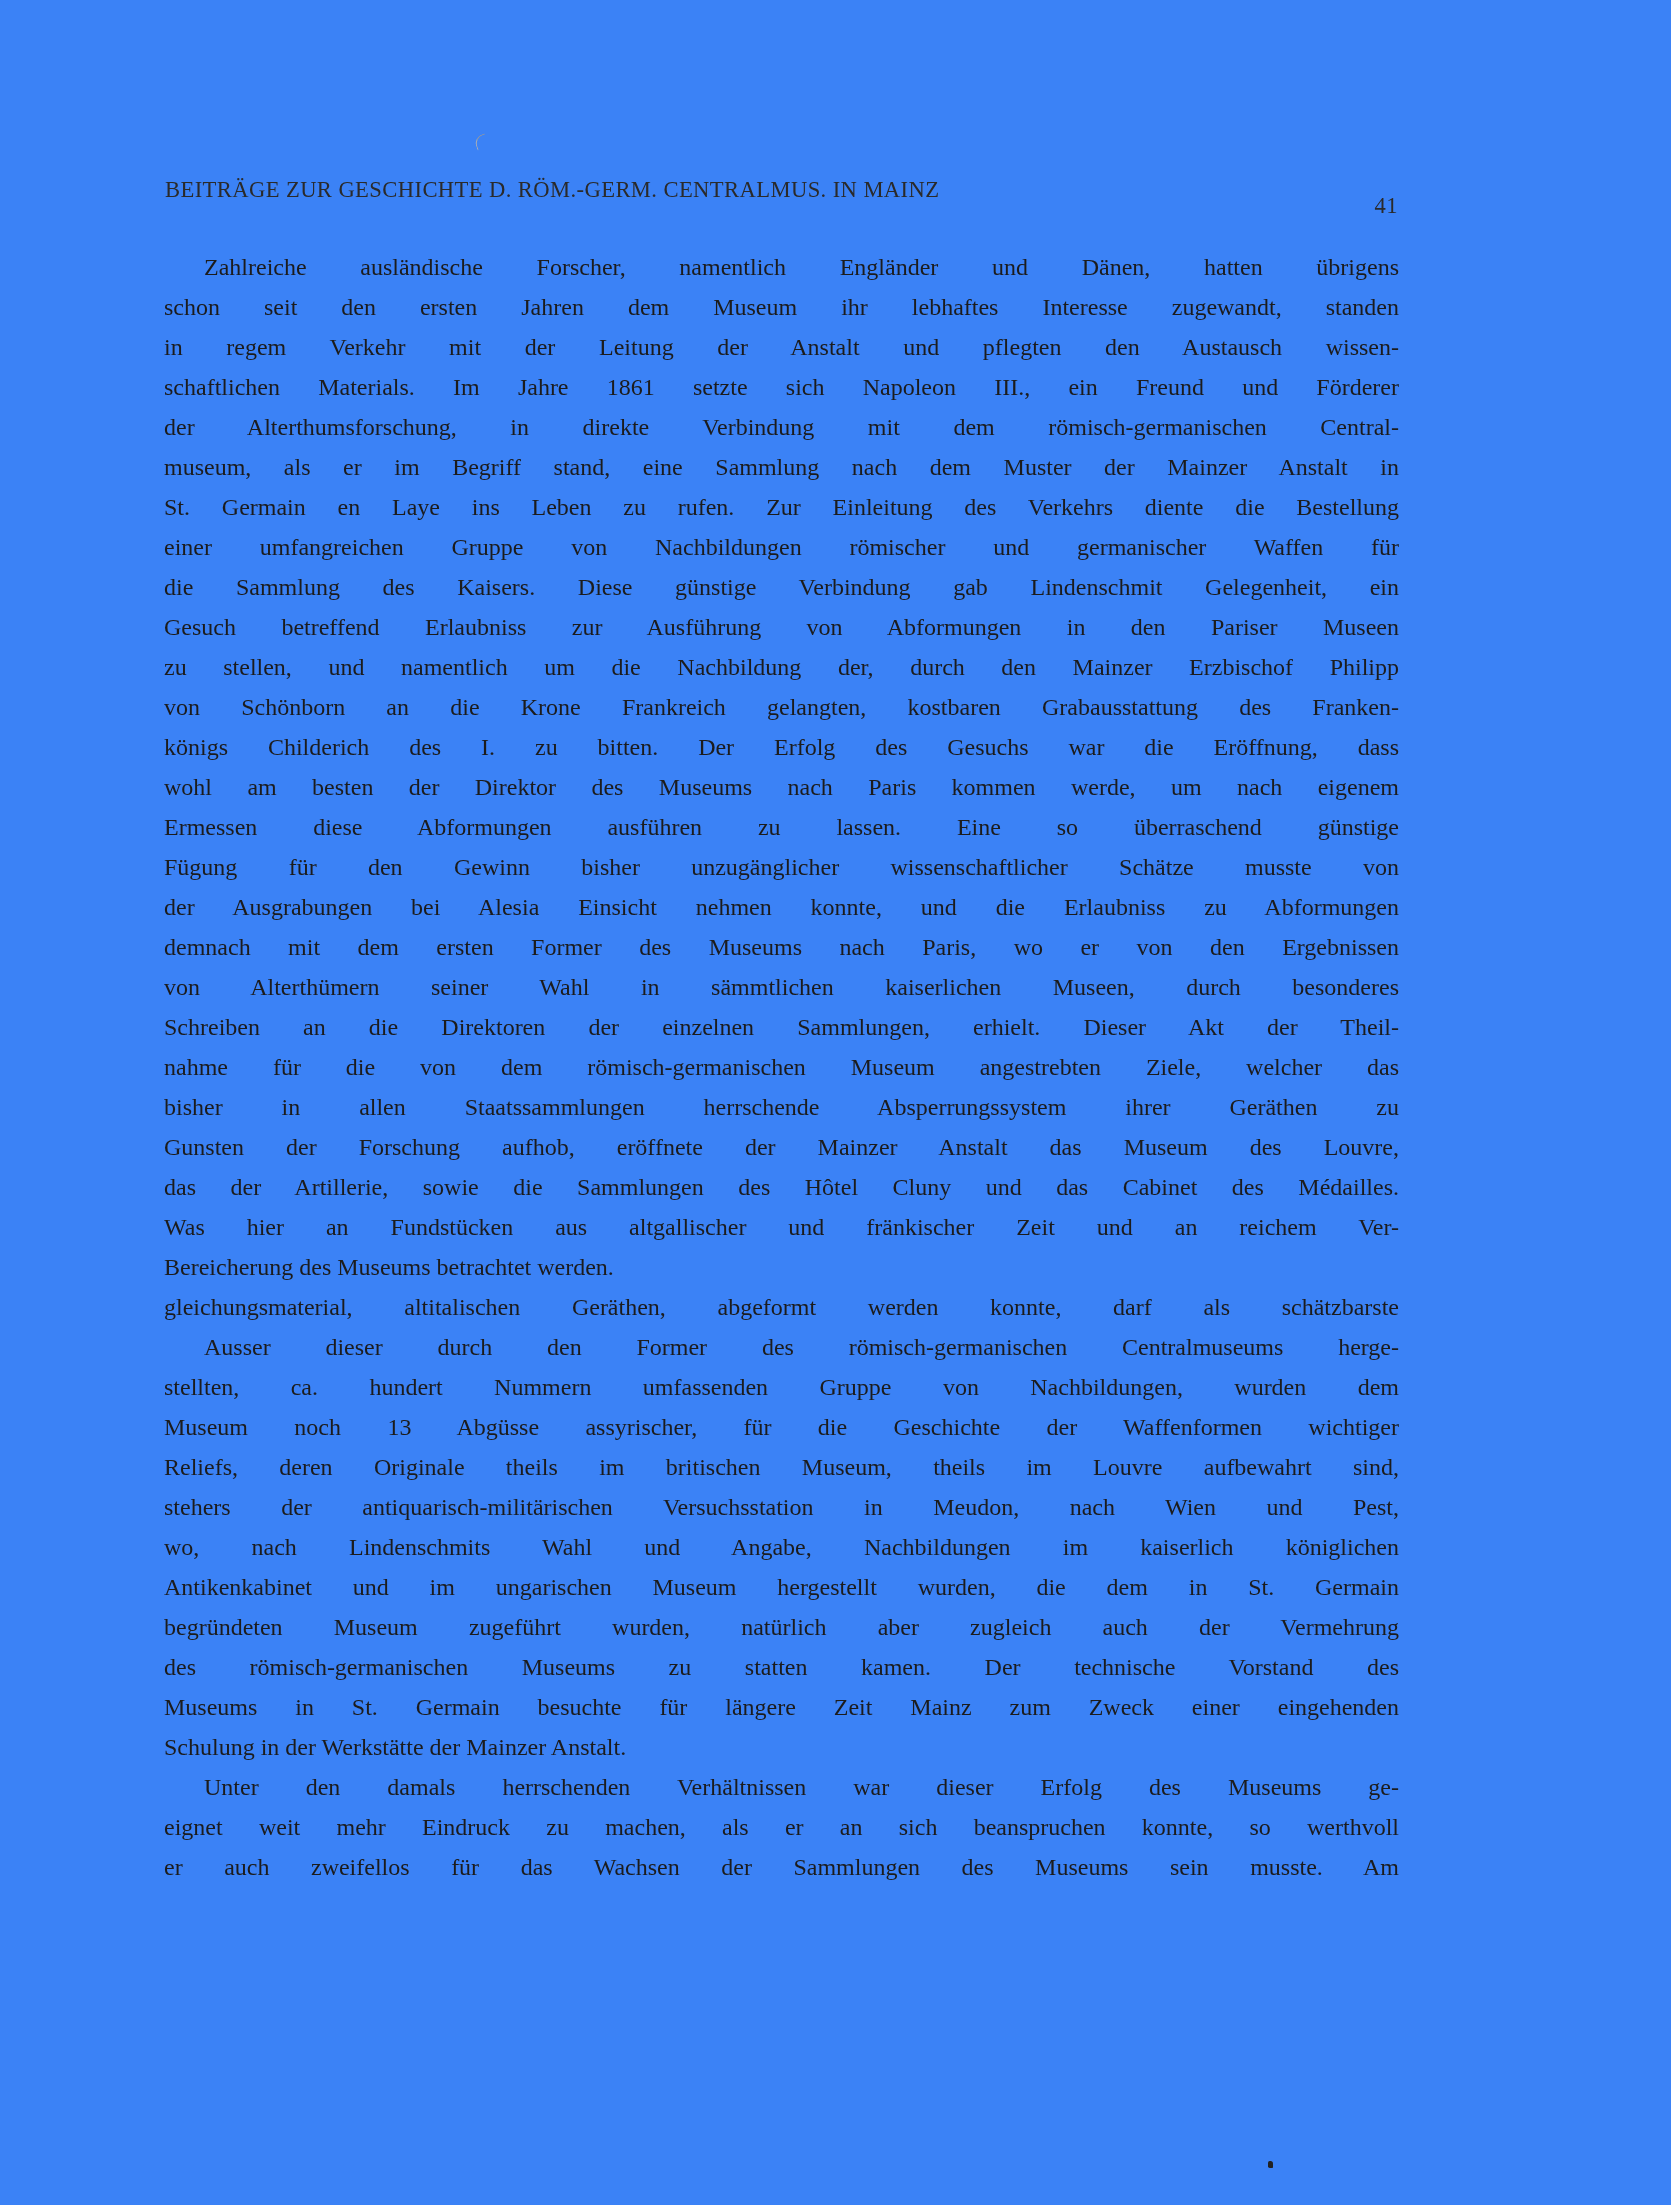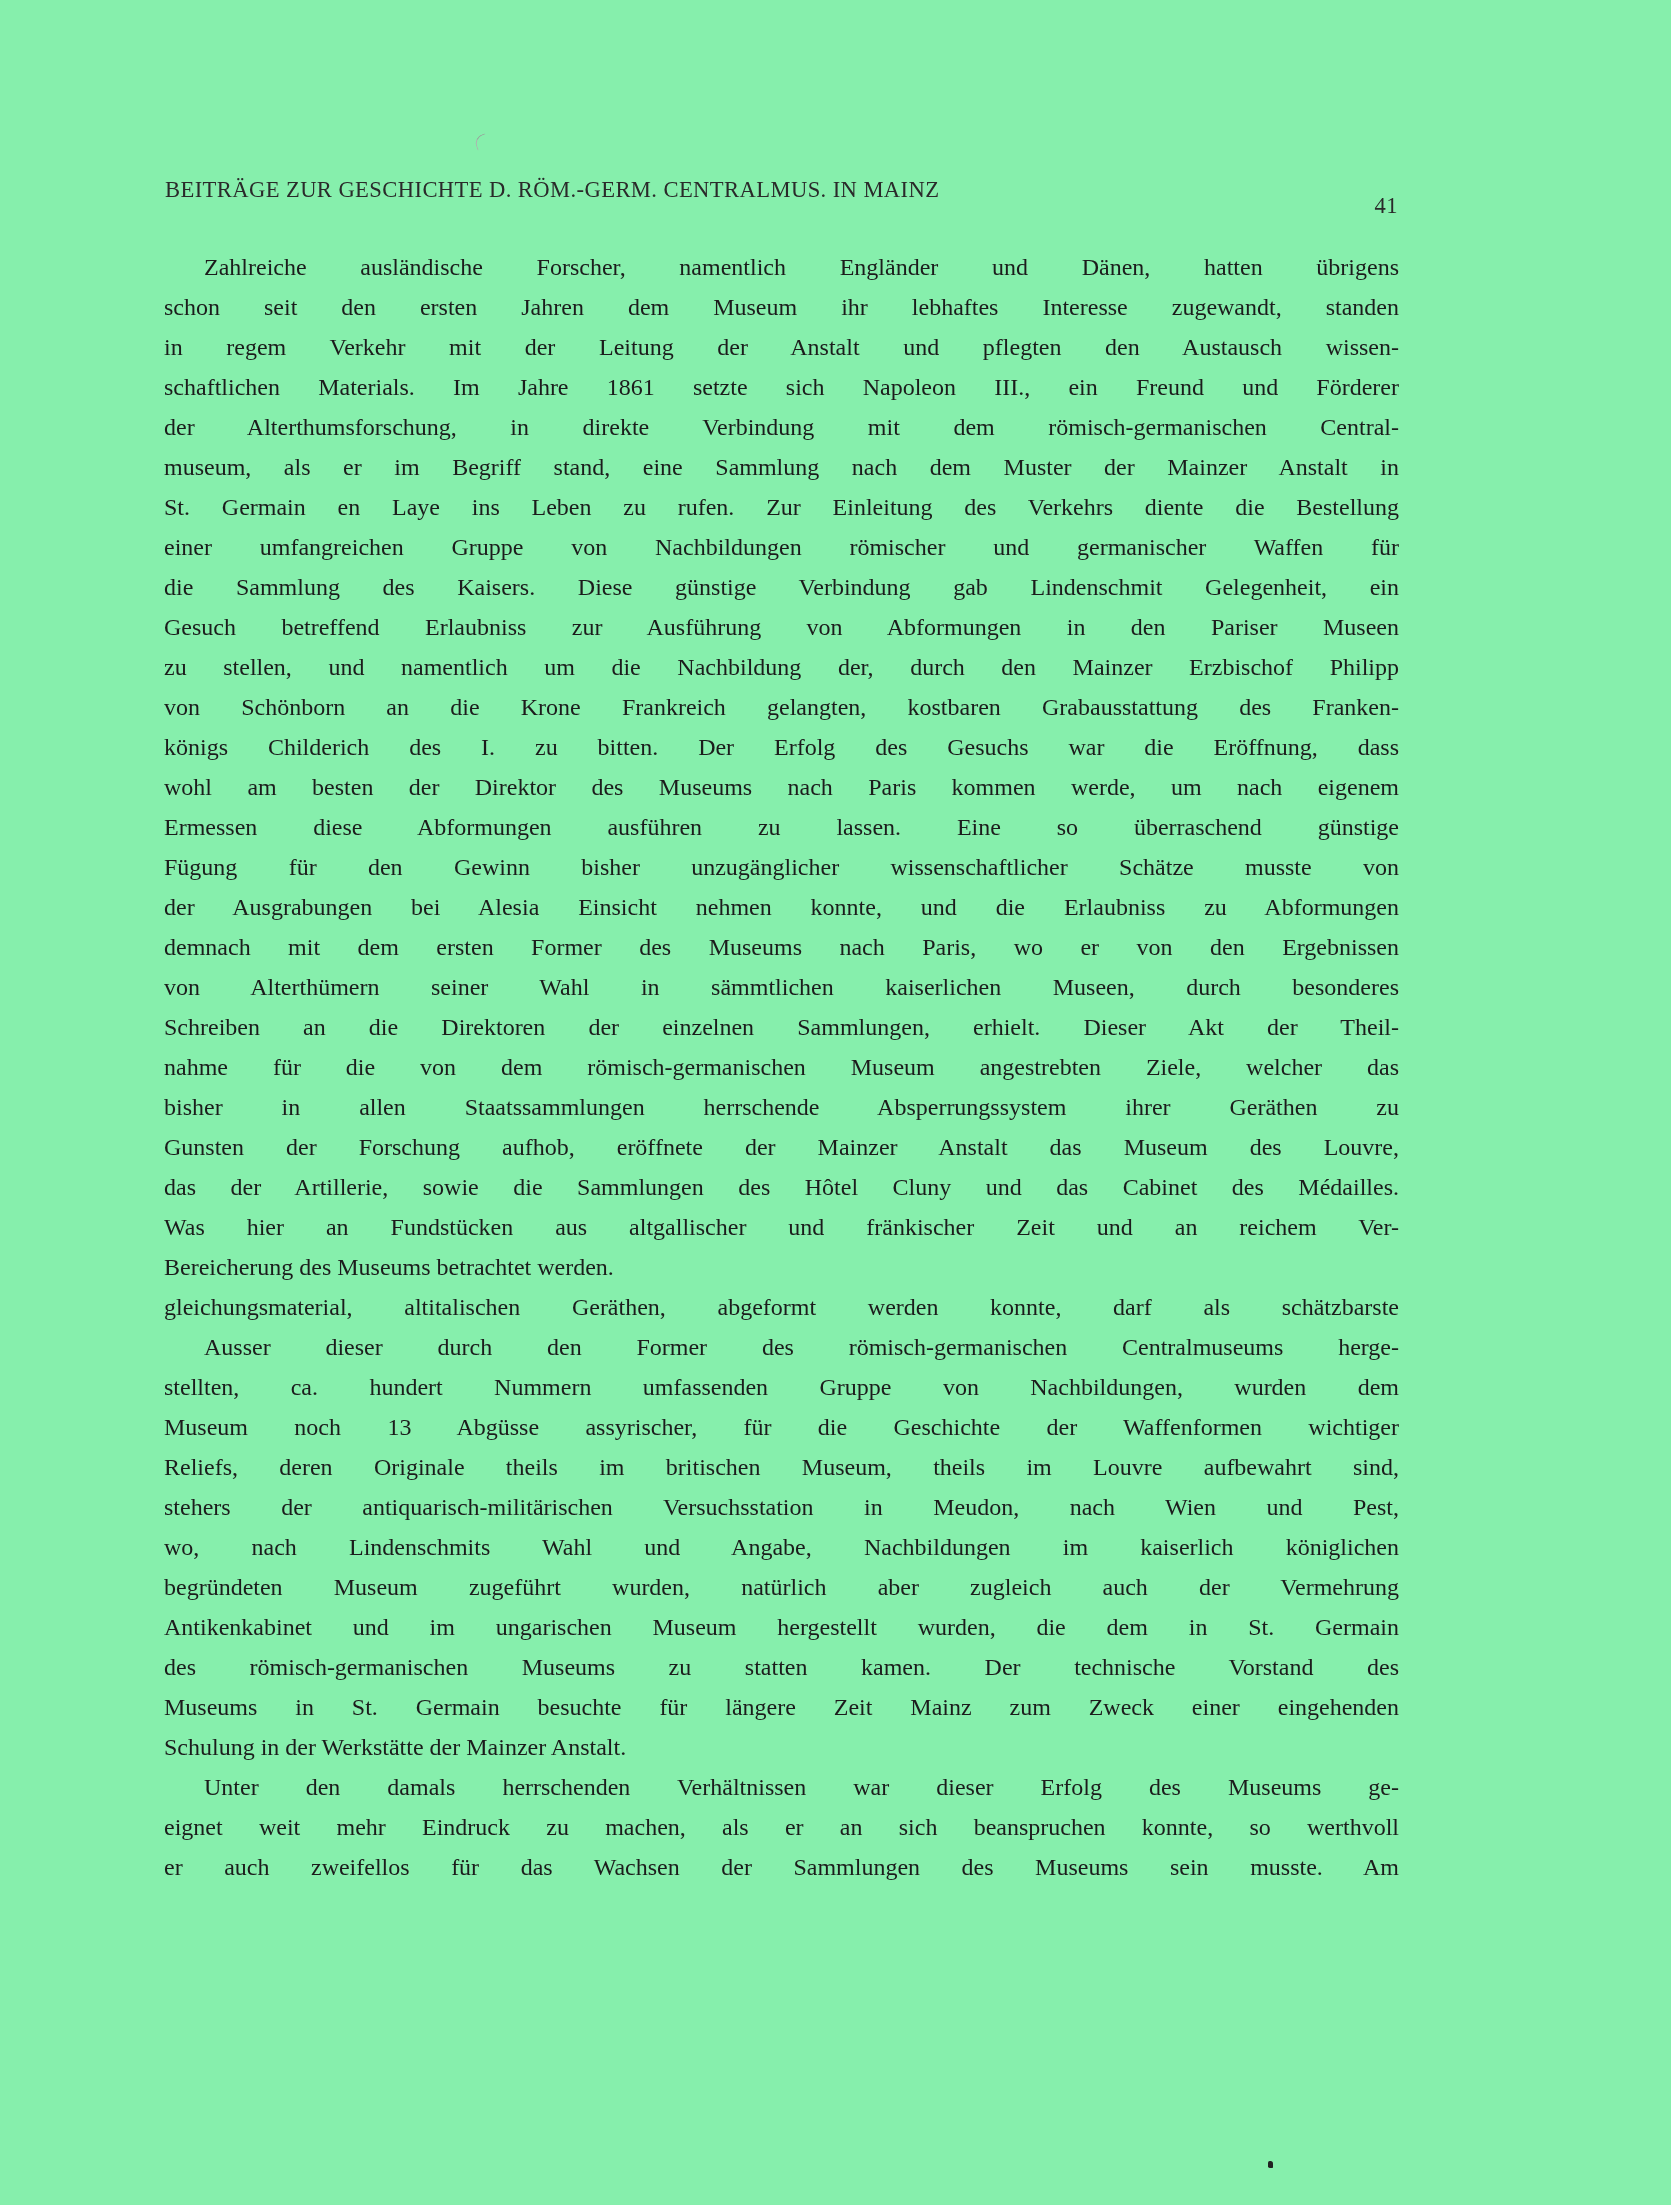--- a/index.html
+++ b/index.html
@@ -1,19 +1,19 @@
 <!DOCTYPE html>
 <html style="font-size:13.4px"><head>
 <meta charset="utf-8">
 <style>
   html, body { margin: 0; padding: 0; background: #ffffff; }
   body { width: 1671px; height: 2205px; position: relative; overflow: hidden; }
   .page {
     position: absolute; left: 0; top: 0; width: 1671px; height: 2205px;
-    background: #86efac;
+    background: #3b82f6;
   }
   .running-head {
     position: absolute; left: 165px; top: 177px; width: 1233px; height: 33px;
     font-family: "Liberation Serif", "DejaVu Serif", serif;
     font-size: 22.6px; letter-spacing: 0.4px; color: #2a2a2a;
   }
   .running-head .title { position: absolute; left: 0; top: 0; white-space: nowrap; }
   .running-head .pageno { position: absolute; right: 0; top: 16px; }
   .body-text {
     position: absolute; left: 164px; top: 247px; width: 1235px;
@@ -78,22 +78,22 @@
         <div class="line last">Bereicherung des Museums betrachtet werden.</div>
         <div class="line">gleichungsmaterial, altitalischen Geräthen, abgeformt werden konnte, darf als schätzbarste</div>
       </div>
     <div>
         <div class="line indent">Ausser dieser durch den Former des römisch-germanischen Centralmuseums herge-</div>
         <div class="line">stellten, ca. hundert Nummern umfassenden Gruppe von Nachbildungen, wurden dem</div>
         <div class="line">Museum noch 13 Abgüsse assyrischer, für die Geschichte der Waffenformen wichtiger</div>
         <div class="line">Reliefs, deren Originale theils im britischen Museum, theils im Louvre aufbewahrt sind,</div>
         <div class="line">stehers der antiquarisch-militärischen Versuchsstation in Meudon, nach Wien und Pest,</div>
         <div class="line">wo, nach Lindenschmits Wahl und Angabe, Nachbildungen im kaiserlich königlichen</div>
+        <div class="line">Antikenkabinet und im ungarischen Museum hergestellt wurden, die dem in St. Germain</div>
         <div class="line">begründeten Museum zugeführt wurden, natürlich aber zugleich auch der Vermehrung</div>
-        <div class="line">Antikenkabinet und im ungarischen Museum hergestellt wurden, die dem in St. Germain</div>
         <div class="line">des römisch-germanischen Museums zu statten kamen. Der technische Vorstand des</div>
         <div class="line">Museums in St. Germain besuchte für längere Zeit Mainz zum Zweck einer eingehenden</div>
         <div class="line last">Schulung in der Werkstätte der Mainzer Anstalt.</div>
       </div>
     <div>
         <div class="line indent">Unter den damals herrschenden Verhältnissen war dieser Erfolg des Museums ge-</div>
         <div class="line">eignet weit mehr Eindruck zu machen, als er an sich beanspruchen konnte, so werthvoll</div>
         <div class="line">er auch zweifellos für das Wachsen der Sammlungen des Museums sein musste. Am</div>
       </div>
   </div>

